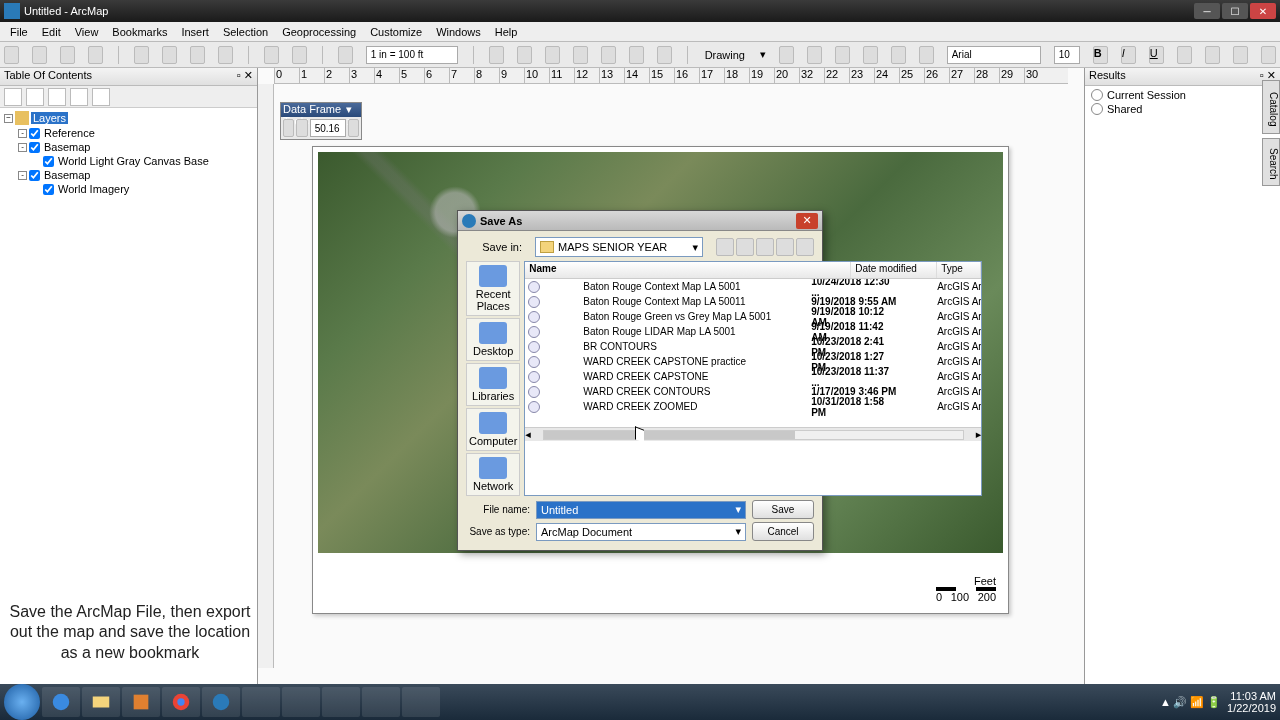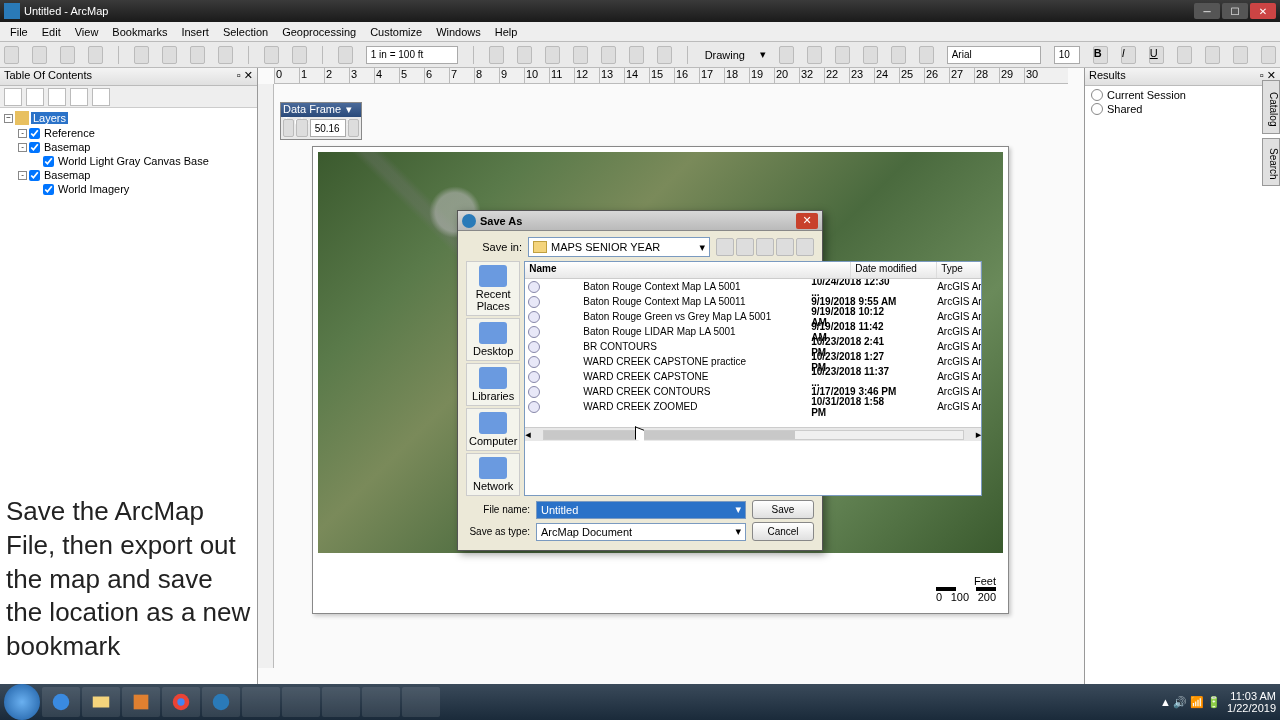--- a/index.html
+++ b/index.html
@@ -55,30 +55,30 @@
 
 .results { width:196px; background:#fff; border-left:1px solid #999;}
 .results-hdr { height:18px; background:linear-gradient(#f4f4f4,#e0e0e0); border-bottom:1px solid #bbb; padding:1px 4px; display:flex; justify-content:space-between;}
 .results-body { padding:2px 6px;}
 .results-body div { padding:1px 0; display:flex; gap:4px;}
 .ricon { width:12px; height:12px; border:1px solid #888; border-radius:6px;}
 
 .catalog-tab { position:absolute; right:0; top:80px; width:18px; height:54px; background:#e0e0e0; border:1px solid #999; writing-mode:vertical-rl; text-align:center; font-size:10px; padding-top:4px;}
 .search-tab { position:absolute; right:0; top:138px; width:18px; height:48px; background:#e0e0e0; border:1px solid #999; writing-mode:vertical-rl; text-align:center; font-size:10px; padding-top:4px;}
 
-.instruction { position:absolute; left:6px; bottom:56px; width:248px; font-size:26px; line-height:1.3; color:#222; font-family:"Segoe UI",sans-serif;}
+.instruction { position:absolute; left:6px; bottom:56px; width:248px; font-size:16px; line-height:1.3; color:#222; font-family:"Segoe UI",sans-serif;text-align:center;}
 
 
 .dialog { position:absolute; left:457px; top:210px; width:366px; background:#ece9d8; border:1px solid #555; box-shadow:3px 3px 8px rgba(0,0,0,.4);}
 .dlg-title { height:20px; background:linear-gradient(#d8d8d8,#bababa); display:flex; align-items:center; padding:0 4px; border-bottom:1px solid #888;}
 .dlg-title .ticon{width:14px;height:14px;background:#2a7ab8;border-radius:7px;margin-right:4px;}
 .dlg-title .ttxt{flex:1;font-weight:bold;}
 .dlg-title .tclose{width:22px;height:16px;background:#c8412c;color:#fff;display:flex;align-items:center;justify-content:center;border-radius:2px;}
 .dlg-body { padding:6px 8px;}
-.dlg-row { display:flex; align-items:center; gap:6px; margin-bottom:4px;}
+.dlg-row { display:flex; align-items:center; gap:13px; margin-bottom:4px;}
 .dlg-row label { width:56px; text-align:right;}
 .savein-combo { flex:1; height:20px; border:1px solid #7a9ac0; background:#fff; display:flex; align-items:center; padding:0 4px; gap:4px;}
 .folder-icon{width:14px;height:12px;background:#f4d47c;border:1px solid #c0a040;}
 .dlg-toolbtns { display:flex; gap:2px;}
 .dlg-toolbtns .tbtn{width:18px;height:18px;}
 .dlg-main { display:flex; gap:4px;}
 .places-bar { width:58px; display:flex; flex-direction:column; gap:2px;}
 .place { background:#f4f4ec; border:1px solid #ccc; padding:3px 2px; text-align:center; font-size:9px;}
 .place-icon{width:28px;height:22px;margin:0 auto 1px;background:#6a9ae0;border-radius:3px;}
 .file-area { flex:1; border:1px solid #7a9ac0; background:#fff;}

